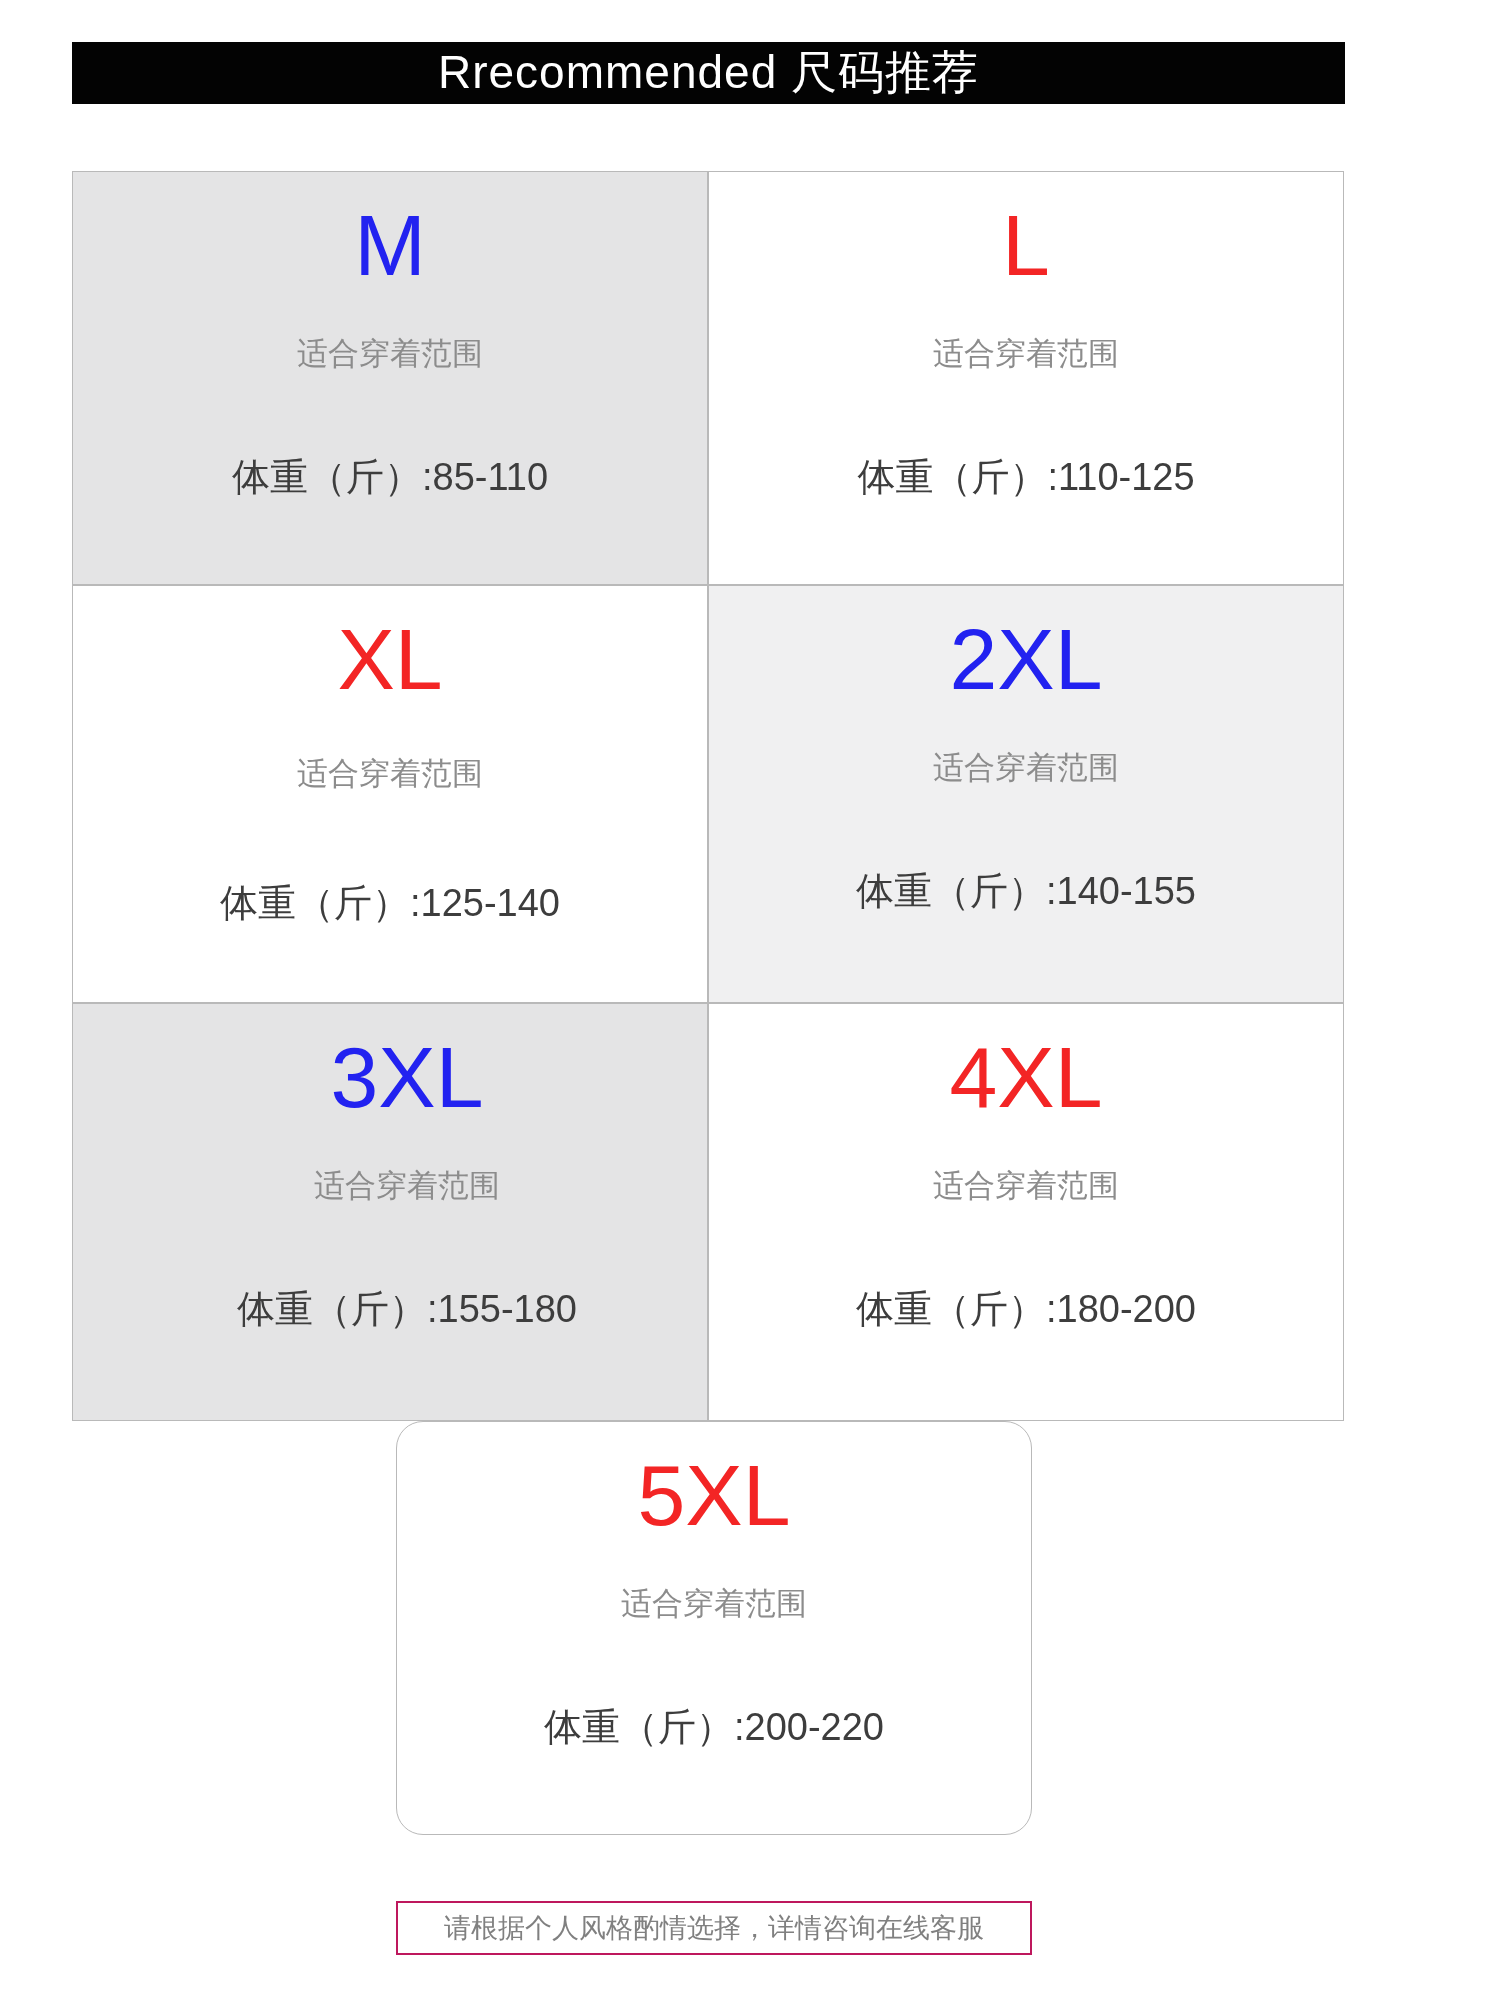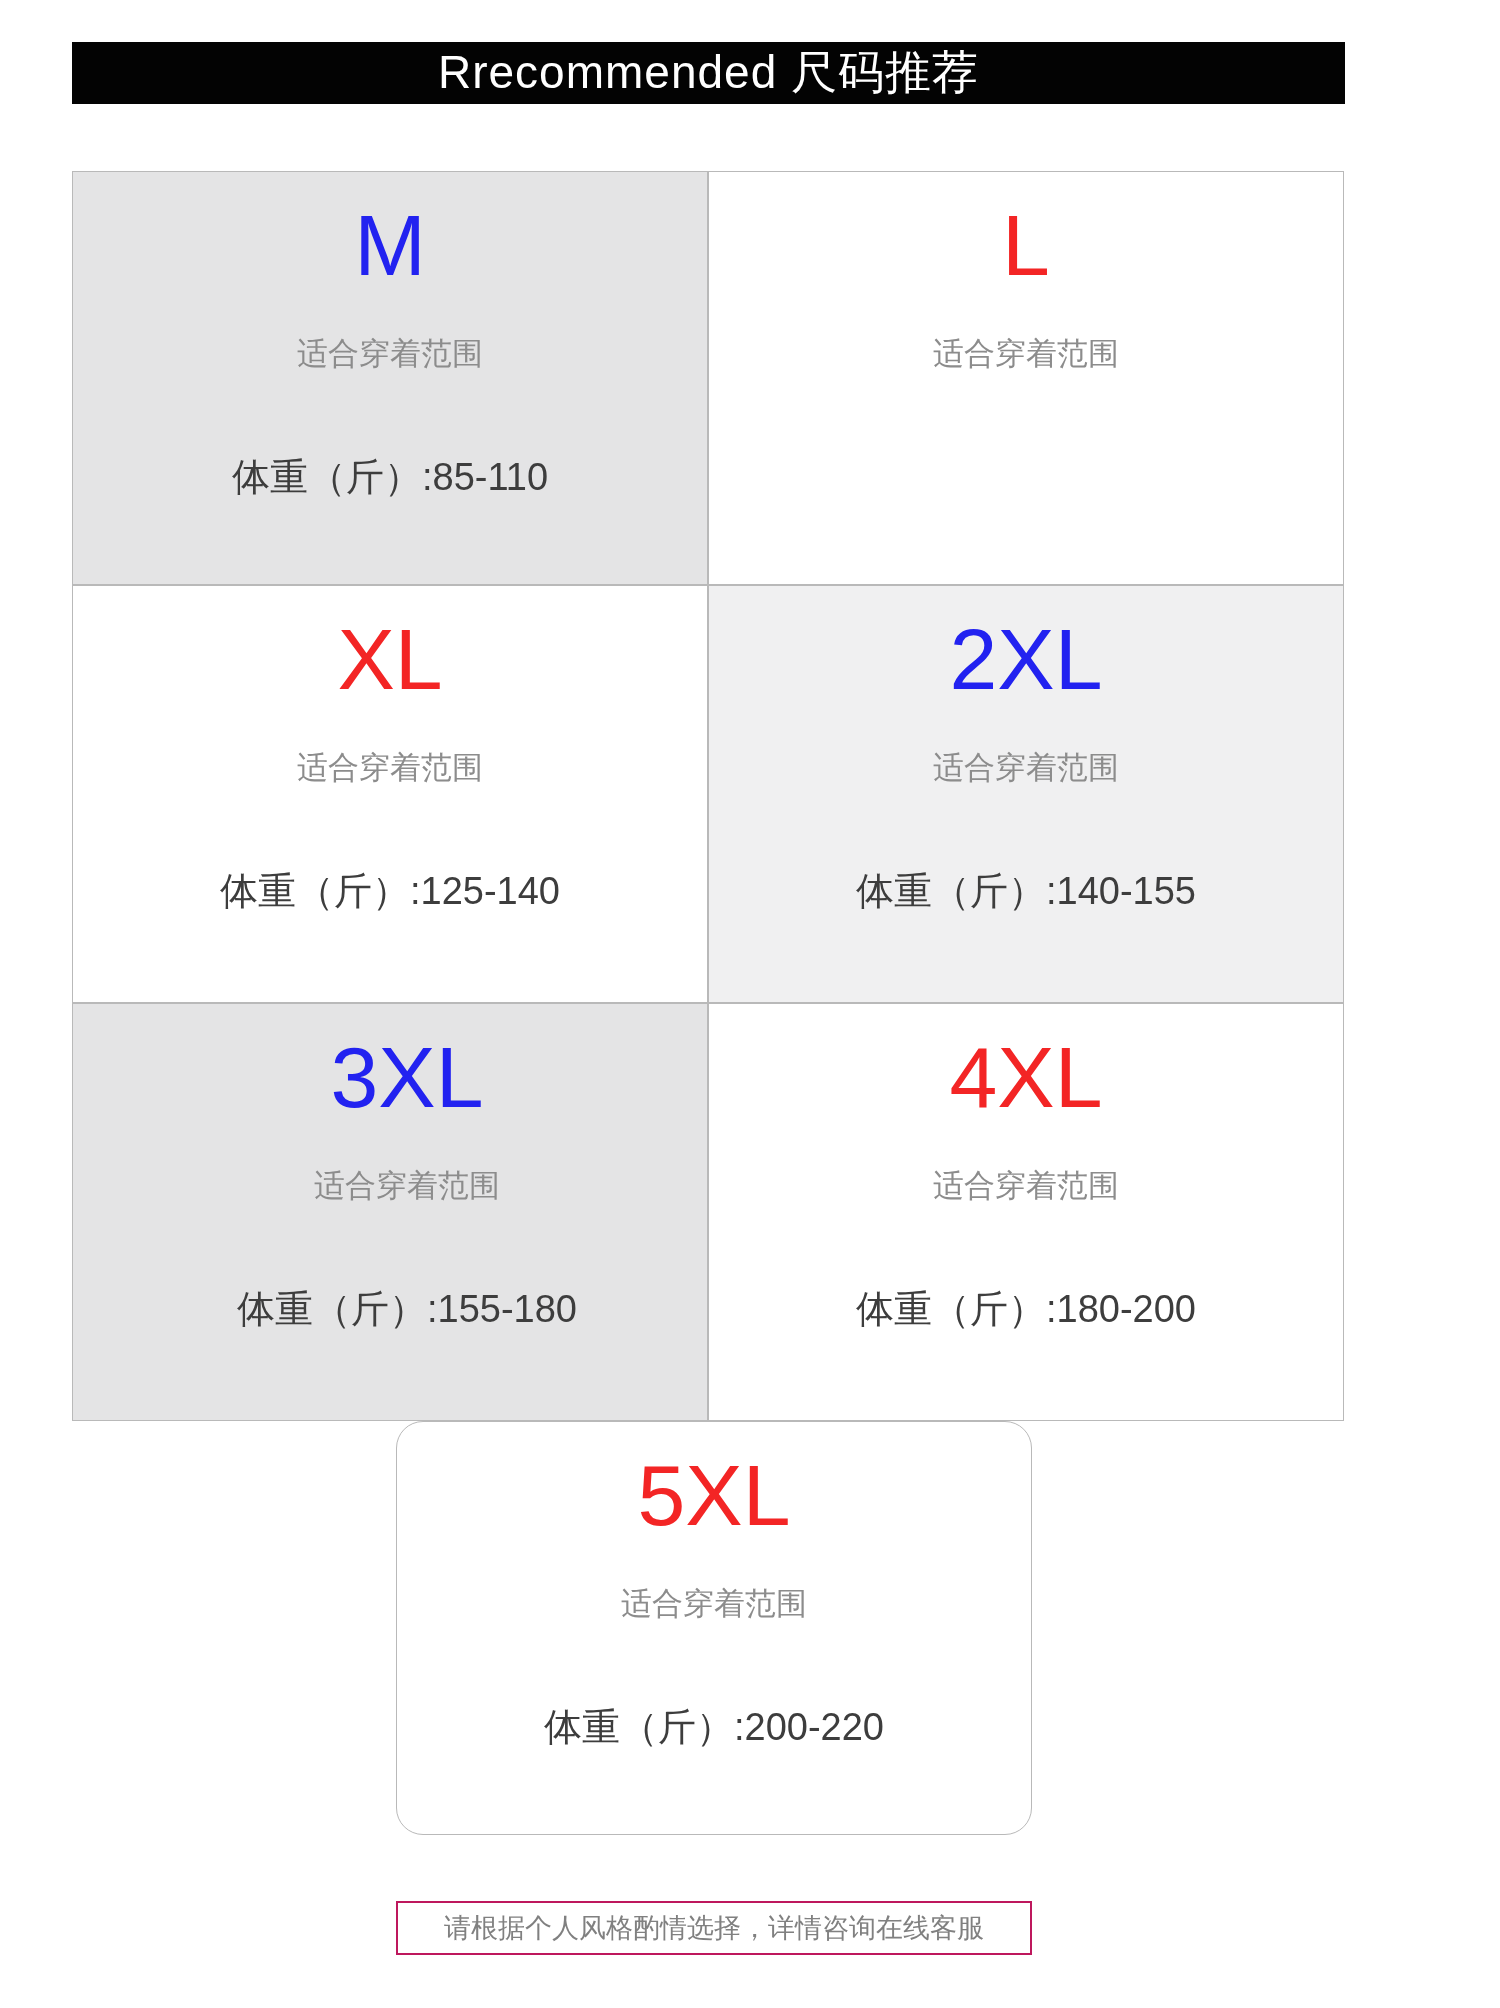--- a/index.html
+++ b/index.html
@@ -107,23 +107,24 @@
 
       <div class="size-cell" style="background: rgb(228, 228, 229);">
         <div class="size-name" style="color: rgb(34, 34, 240);">M</div>
         <div class="fit-label">适合穿着范围</div>
         <div class="weight-range">体重（斤）:85-110</div>
       </div>
 
       <div class="size-cell" style="background: rgb(255, 255, 255);">
         <div class="size-name" style="color: rgb(243, 37, 37);">L</div>
         <div class="fit-label">适合穿着范围</div>
+        <div class="weight-range">体重（斤）:110-125</div>
       </div>
 
-      <div class="size-cell" style="background: rgb(255, 255, 255);">
+      <div class="size-cell" style="background: rgb(255, 255, 255); gap: 6px;">
         <div class="size-name" style="color: rgb(243, 37, 37);">XL</div>
         <div class="fit-label">适合穿着范围</div>
         <div class="weight-range">体重（斤）:125-140</div>
       </div>
 
       <div class="size-cell" style="background: rgb(240, 240, 241);">
         <div class="size-name" style="color: rgb(34, 34, 240);">2XL</div>
         <div class="fit-label">适合穿着范围</div>
         <div class="weight-range">体重（斤）:140-155</div>
       </div>

